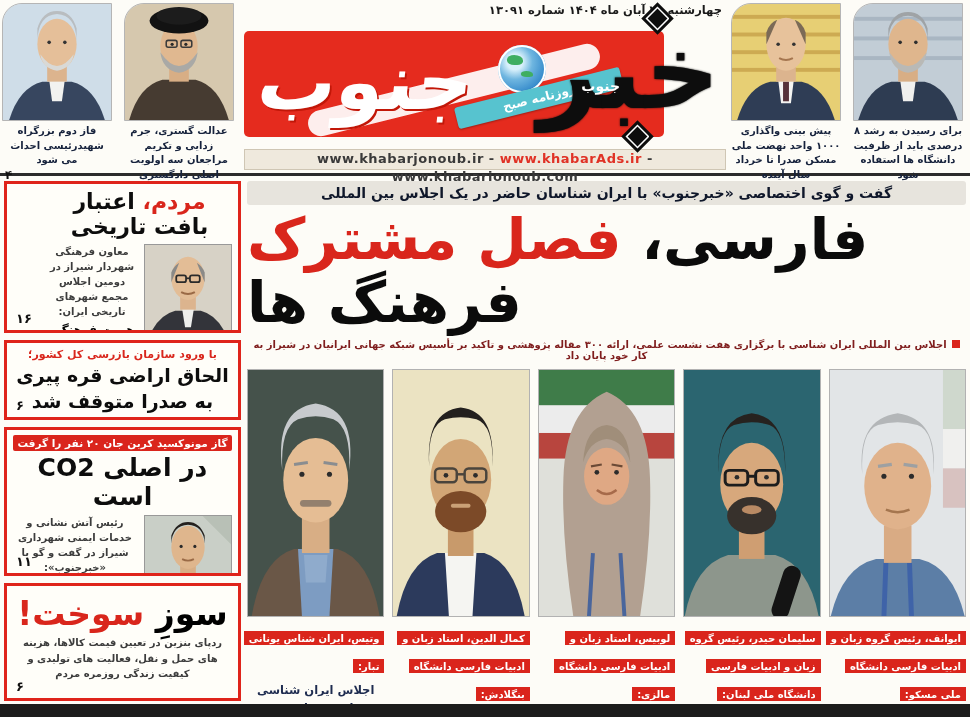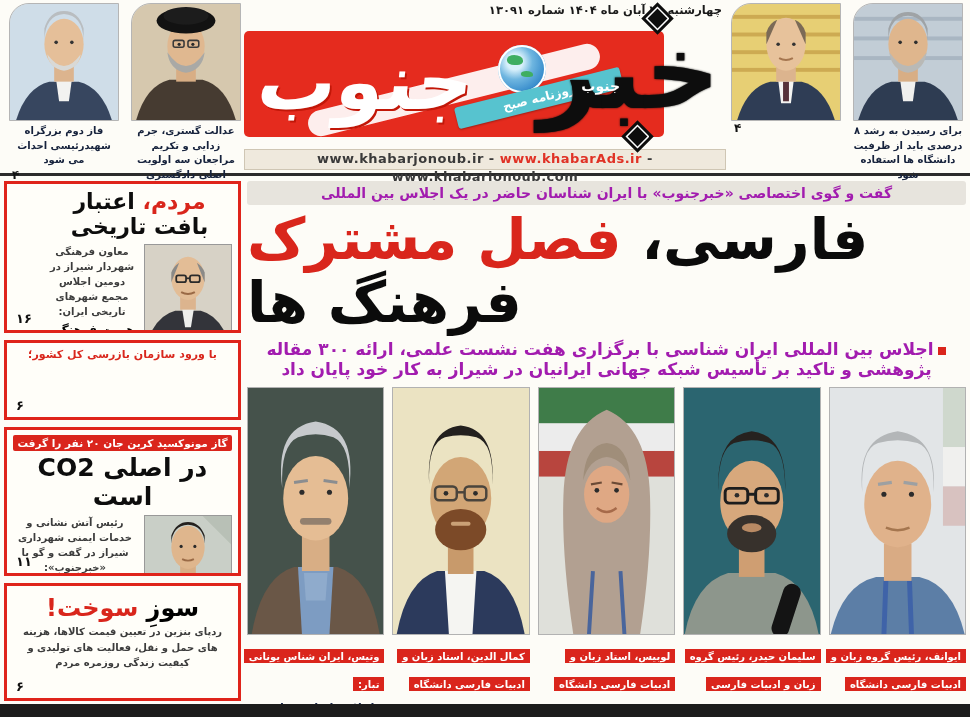--- a/index.html
+++ b/index.html
@@ -2,21 +2,21 @@
 <html lang="fa" dir="rtl"><head>
 <meta charset="utf-8">
 <style>
   * { margin:0; padding:0; box-sizing:border-box; }
   body { background:#d8d8d8; font-family:"DejaVu Sans", sans-serif; }
   .page { position:relative; width:970px; height:717px; background:#fdfcf7; margin:0 auto; overflow:hidden; }
 
   
   .header { position:absolute; top:0; left:0; width:970px; height:176px; border-bottom:3px solid #2b2b2b; background:#fdfcf7; }
   .tpair { position:absolute; top:3px; display:flex; gap:12px; direction:ltr; }
-  .tpair.tleft { left:9px; }
+  .tpair.tleft { left:2px; }
   .tpair.tright { right:7px; }
   .tcard { width:110px; direction:rtl; }
   .tphoto { width:110px; height:118px; border:1px solid #b5b5b5; border-top-left-radius:20px; overflow:hidden; background:#ddd; }
   .tphoto svg { width:100%; height:100%; display:block; }
   .tcap { margin-top:3px; font-size:10px; font-weight:bold; color:#16223c; text-align:center; line-height:1.45; }
   .tpage { font-size:12px; font-weight:bold; color:#111; text-align:left; padding-left:3px; }
 
   .masthead { position:absolute; left:244px; top:0; width:482px; height:173px; }
   .dateline { position:absolute; top:3px; right:4px; font-size:11.5px; font-weight:bold; color:#1a1a1a; }
   .slogan { position:absolute; top:17px; left:2px; font-size:10px; font-weight:bold; color:#2f9e35; }
@@ -59,28 +59,28 @@
   .b2 { height:80px; }
   .b2kicker { text-align:center; font-size:11px; font-weight:bold; color:#d9261c; }
   .b2head { text-align:center; font-size:19px; font-weight:bold; color:#0d0d0d; line-height:1.35; margin-top:2px; }
 
   .b3 { height:149px; }
   .b3kicker { background:#da251c; color:#fff; text-align:center; font-size:10.5px; font-weight:bold; padding:2px 0; border-radius:2px; }
   .b3head { direction:ltr; text-align:center; font-size:25px; font-weight:bold; color:#0d0d0d; margin:2px 0 4px; }
 
   .b4 { height:118px; }
   .b4kicker { text-align:center; font-size:10.5px; font-weight:bold; color:#d9261c; line-height:1.5; }
-  .b4head { text-align:center; font-size:24px; font-weight:bold; margin:3px 0 2px; letter-spacing:-1px; }
+  .b4head { text-align:center; font-size:33px; font-weight:bold; margin:3px 0 2px; letter-spacing:-1px; }
   .b4text { text-align:center; font-size:10px; font-weight:bold; color:#3c3c3c; line-height:1.55; }
 
   
   .rightcol { position:absolute; left:247px; top:2px; width:719px; }
-  .kickerbar { background:#e7e4dd; border-radius:3px; text-align:center; font-size:14px; font-weight:bold; color:#a21caf; padding:4px 0; }
+  .kickerbar { background:#e7e4dd; border-radius:3px; text-align:center; font-size:14px; font-weight:bold; color:#0f172a; padding:4px 0; }
   .mainhead { text-align:left; font-size:57px; font-weight:bold; color:#0b0b0b; line-height:1.1; letter-spacing:-2px; margin-top:3px; }
-  .subhead { text-align:center; font-size:17px; font-weight:bold; color:#a21caf; margin-top:6px; }
+  .subhead { text-align:center; font-size:10px; font-weight:bold; color:#7f1d1d; margin-top:6px; }
   .sq { display:inline-block; width:8px; height:8px; background:#da251c; margin-left:5px; }
   .photorow { display:flex; gap:8px; direction:ltr; margin-top:8px; height:248px; }
   .mphoto { flex:1; border:1px solid #b2b2b2; overflow:hidden; background:#ddd; }
   .mphoto svg { width:100%; height:100%; display:block; }
   .caprow { display:flex; gap:8px; direction:ltr; margin-top:5px; }
   .capcol { flex:1; direction:rtl; text-align:center; position:relative; min-height:122px; padding-bottom:14px; }
   .caplabel { line-height:1.75;text-align:right; }
   .caplabel span { background:#da251c; color:#fff; font-size:10px; font-weight:bold; padding:1.5px 5px;
                    box-decoration-break:clone; -webkit-box-decoration-break:clone; }
   .captext { margin-top:4px; font-size:11.5px; font-weight:bold; color:#1e2c50; line-height:1.55; }
@@ -169,20 +169,21 @@
             <rect x="52" y="80" width="6" height="20" fill="#57323a"></rect>
             <rect x="45" y="60" width="20" height="20" fill="#dcb48e"></rect>
             <ellipse cx="55" cy="42" rx="20" ry="27" fill="#e7c29b"></ellipse>
             <path d="M35 30 Q38 20 46 17 L35 42 Z" fill="#7b6a56"></path>
             <path d="M75 30 Q72 20 64 17 L75 42 Z" fill="#7b6a56"></path>
             <circle cx="47" cy="42" r="1.8" fill="#333"></circle>
               <circle cx="63" cy="42" r="1.8" fill="#333"></circle>
             <path d="M48 56 Q55 60 62 56" stroke="#a5764f" stroke-width="2" fill="none"></path>
           </svg>
         </div>
+        <div class="tcap">پیش بینی واگذاری ۱۰۰۰ واحد نهضت ملی مسکن صدرا تا خرداد سال آینده</div>
         <div class="tpage">۴</div>
       </div>
       <div class="tcard">
         <div class="tphoto">
           <svg viewBox="0 0 110 120" preserveAspectRatio="xMidYMid slice" aria-hidden="true">
             <rect width="110" height="120" fill="#c2cdd6"></rect>
             <rect y="14" width="110" height="4" fill="#a9b6c2"></rect>
               <rect y="34" width="110" height="4" fill="#a9b6c2"></rect>
             <rect y="54" width="110" height="4" fill="#a9b6c2"></rect>
             <path d="M4 120 Q14 86 38 80 L72 80 Q96 86 106 120 Z" fill="#2e3c52"></path>
@@ -228,20 +229,21 @@
           <div class="btext">
             <div class="blead">معاون فرهنگی شهردار شیراز در دومین اجلاس مجمع شهرهای تاریخی ایران:</div>
             <div class="bquote">هویت فرهنگی و تاریخی نباید زیر چتر توسعه شهری گم شود</div>
           </div>
         </div>
         <div class="bpage">۱۶</div>
       </div>
 
       <div class="box b2">
         <div class="b2kicker">با ورود سازمان بازرسی کل کشور؛</div>
+        <div class="b2head">الحاق اراضی قره پیری به صدرا متوقف شد</div>
         <div class="bpage">۶</div>
       </div>
 
       <div class="box b3">
         <div class="b3kicker">گاز مونوکسید کربن جان ۲۰ نفر را گرفت</div>
         <div class="b3head">
           <span>CO2</span><span> در اصلی است</span>
         </div>
         <div class="brow">
           <div class="bphoto">

